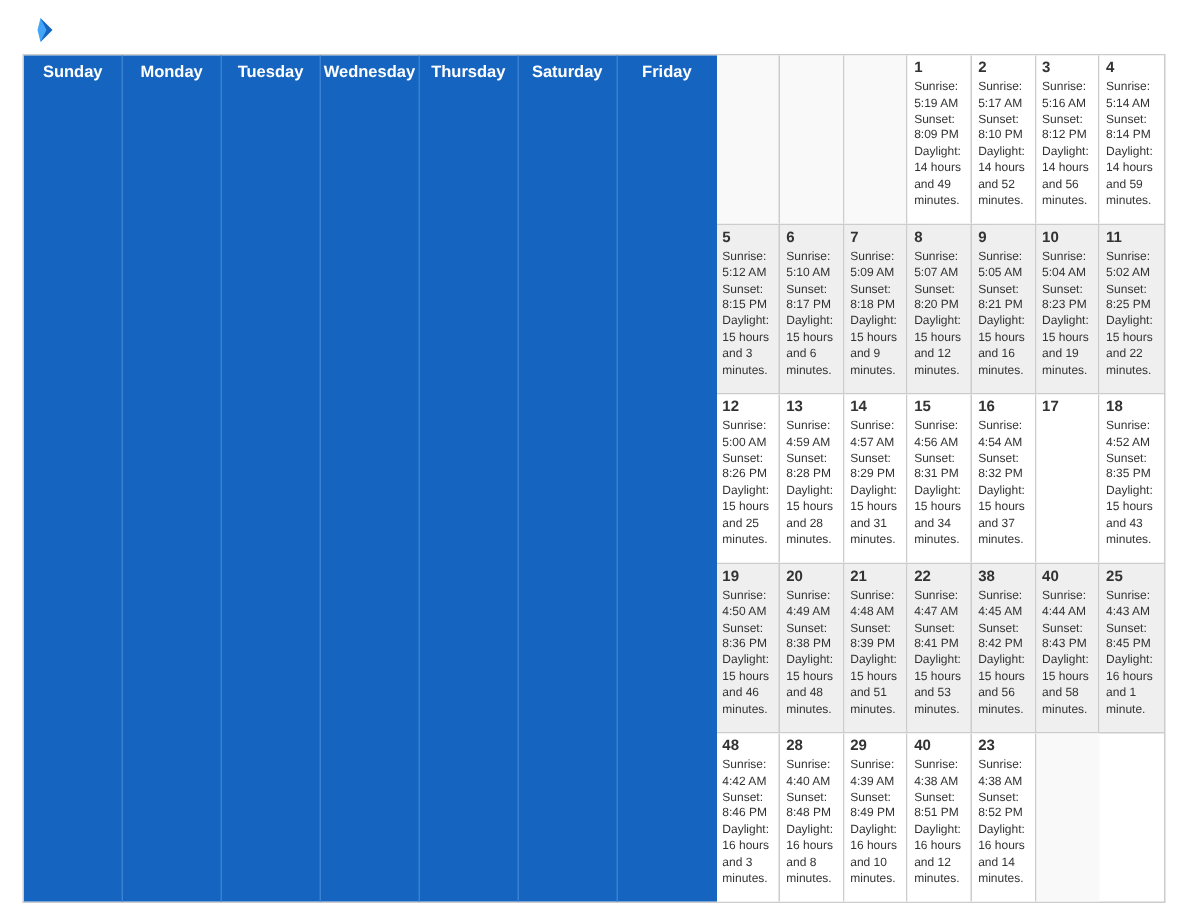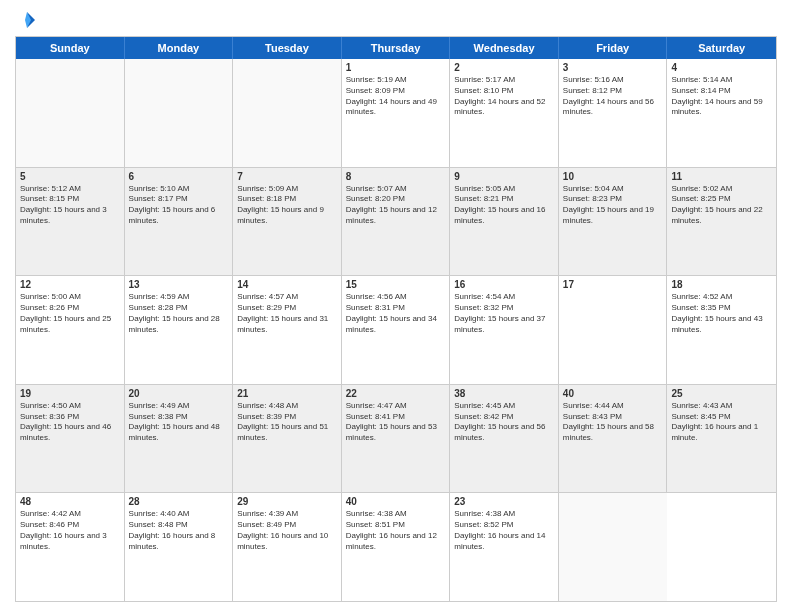--- a/index.html
+++ b/index.html
@@ -55,21 +55,20 @@
       font-weight: bold;
       color: #333;
     }
     .subtitle {
       font-size: 14px;
       color: #555;
     }
     .calendar {
       flex: 1;
       display: flex;
-      flex-direction: column;
       border: 1px solid #ccc;
     }
     .cal-header {
       display: grid;
       grid-template-columns: repeat(7, 1fr);
       background: #1565c0;
     }
     .cal-header-cell {
       color: #fff;
       font-size: 11px;
@@ -134,24 +133,24 @@
       <div class="main-title"></div>
       <div class="subtitle"></div>
     </div>
   </div>
 
   <div class="calendar">
     <div class="cal-header" id="cal-header-row">
         <div class="cal-header-cell">Sunday</div>
         <div class="cal-header-cell">Monday</div>
         <div class="cal-header-cell">Tuesday</div>
+        <div class="cal-header-cell">Wednesday</div>
         <div class="cal-header-cell">Thursday</div>
-        <div class="cal-header-cell">Wednesday</div>
+        <div class="cal-header-cell">Saturday</div>
         <div class="cal-header-cell">Friday</div>
-        <div class="cal-header-cell">Saturday</div>
       </div>
     <div class="cal-body" id="cal-body">
         <div class="cal-row">
           <div class="cal-cell empty"></div>
           <div class="cal-cell empty"></div>
           <div class="cal-cell empty"></div>
           <div class="cal-cell">
             <div class="day-num">1</div>
             <div class="cell-text">Sunrise: 5:19 AM<br>Sunset: 8:09 PM<br>Daylight: 14 hours and 49 minutes.</div>
           </div>

